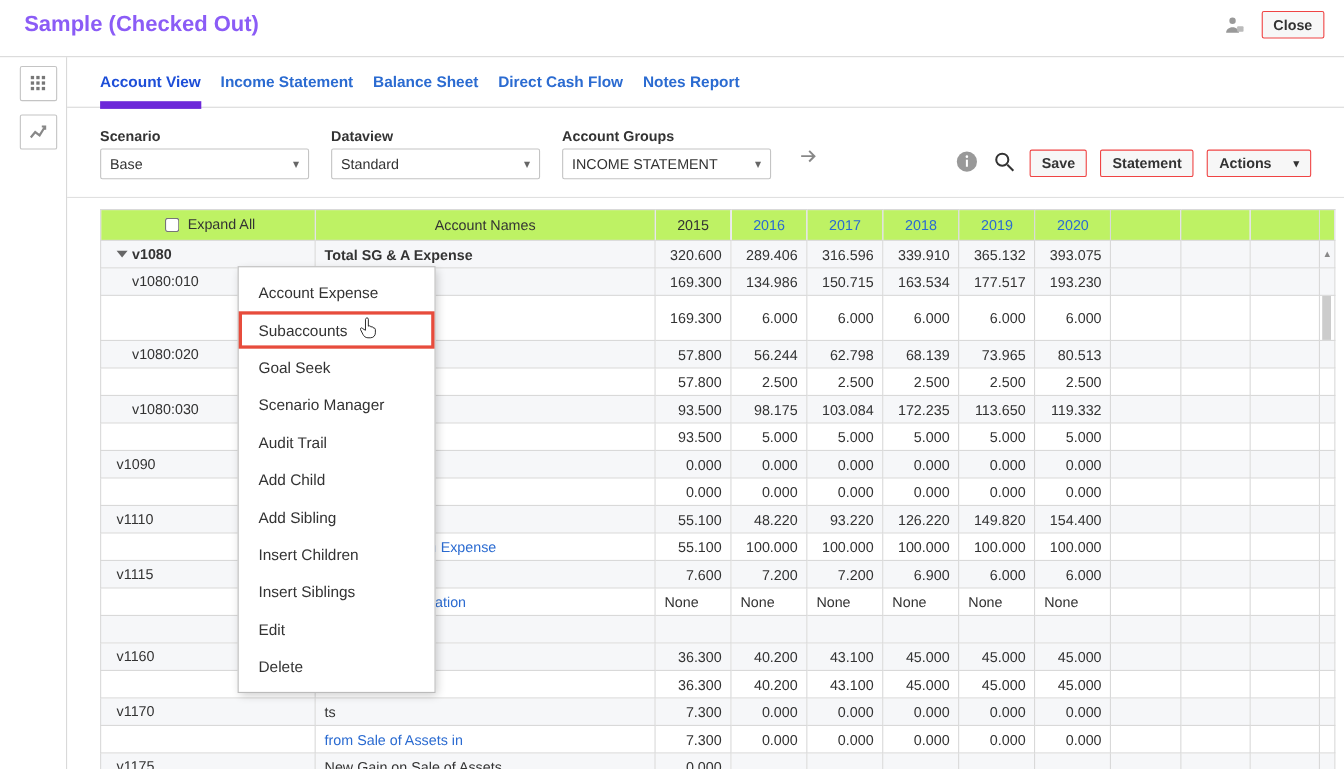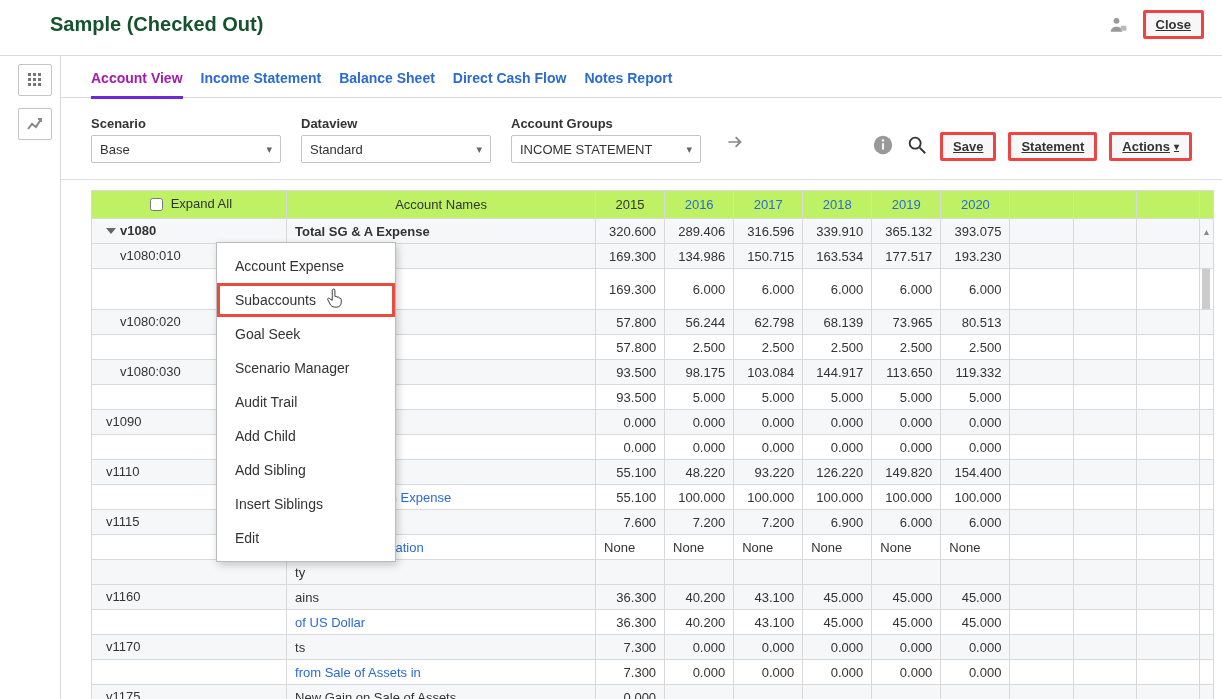--- a/index.html
+++ b/index.html
@@ -18,43 +18,41 @@
   .header {
     display: flex;
     align-items: center;
     justify-content: space-between;
     padding: 10px 18px 16px 22px;
     border-bottom: 1px solid #d9d9d9;
   }
   .header-title {
     font-size: 20px;
     font-weight: bold;
-    color: #14532d;
-    margin-left: 28px;
+    color: #8b5cf6;
   }
   .header-actions {
     display: flex;
     align-items: center;
     gap: 14px;
   }
   .person-icon {
     color: #888;
     display: flex;
     align-items: center;
   }
   .btn {
     background: #f7f7f7;
-    border: 3px solid #ef4444;
+    border: 1px solid #ef4444;
     border-radius: 2px;
     padding: 4px 10px;
     font-size: 13px;
     cursor: pointer;
     font-weight: bold;
     color: #333;
-    text-decoration: underline;
   }
 
   
   .layout {
     display: flex;
   }
   .icon-rail {
     width: 60px;
     padding: 8px 0 0 18px;
     display: flex;
@@ -89,22 +87,22 @@
     border-bottom: 1px solid #d9d9d9;
     font-size: 14px;
   }
   .tab {
     padding-bottom: 10px;
     color: #2b6bd1;
     cursor: pointer;
     font-weight: bold;
   }
   .tab.active {
-    color: #a21caf;
-    border-bottom: 3px solid #6d28d9;
+    color: #1d4ed8;
+    border-bottom: 7px solid #6d28d9;
     margin-bottom: -2px;
   }
 
   
   .filter-bar {
     display: flex;
     align-items: flex-end;
     gap: 20px;
     padding: 18px 30px 16px 30px;
     border-bottom: 1px solid #e0e0e0;
@@ -147,21 +145,21 @@
     margin-bottom: 2px;
   }
   .toolbar-icons .btn { font-weight: bold; }
   .toolbar-icon {
     color: #555;
     cursor: pointer;
   }
   .actions-btn {
     display: flex;
     align-items: center;
-    gap: 4px;
+    gap: 20px;
   }
 
   
   .table-wrap {
     margin: 10px 8px 0 30px;
     position: relative;
   }
   table {
     border-collapse: collapse;
     width: 100%;
@@ -453,21 +451,21 @@
               <td></td>
               <td></td>
               <td style="padding: 0px; border-left: 1px solid rgb(217, 217, 217);"></td>
             </tr>
             <tr class="shade">
               <td class="code indent2"><span>v1080:030</span></td>
               <td style="padding-left: 8px;">ses</td>
               <td class="num">93.500</td>
               <td class="num">98.175</td>
               <td class="num">103.084</td>
-              <td class="num">144.917</td>
+              <td class="num">172.235</td>
               <td class="num">113.650</td>
               <td class="num">119.332</td>
               <td></td>
               <td></td>
               <td></td>
               <td style="padding: 0px; border-left: 1px solid rgb(217, 217, 217);"></td>
             </tr>
             <tr>
               <td class="code"><span></span></td>
               <td class="link" style="padding-left: 8px;">h Rate</td>
@@ -654,22 +652,24 @@
       </table>
 
       <div class="context-menu">
         <div class="context-item">Account Expense</div>
         <div class="context-item highlight">Subaccounts</div>
         <div class="context-item">Goal Seek</div>
         <div class="context-item">Scenario Manager</div>
         <div class="context-item">Audit Trail</div>
         <div class="context-item">Add Child</div>
         <div class="context-item">Add Sibling</div>
+        <div class="context-item">Insert Children</div>
         <div class="context-item">Insert Siblings</div>
         <div class="context-item">Edit</div>
+        <div class="context-item">Delete</div>
       </div>
       <span class="cursor-hand">
         <svg width="18" height="22" viewBox="0 0 24 28">
             <path d="M9 2c1 0 1.5.8 1.5 1.8V12l1.3-.3c.9-.2 1.7.4 1.7 1.3l1.2-.2c.9-.2 1.8.5 1.8 1.4l1 .1c1 .1 1.5.9 1.5 1.8v4c0 3-2 6-6 6h-3c-3 0-5-2-6-4l-3-6c-.4-.9.2-2 1.2-2 .7 0 1.3.4 1.8 1.2L7 17V3.8C7 2.8 8 2 9 2z" fill="#fff" stroke="#000" stroke-width="1"></path>
           </svg>
       </span>
     </div>
 
   </div>
 </div>

